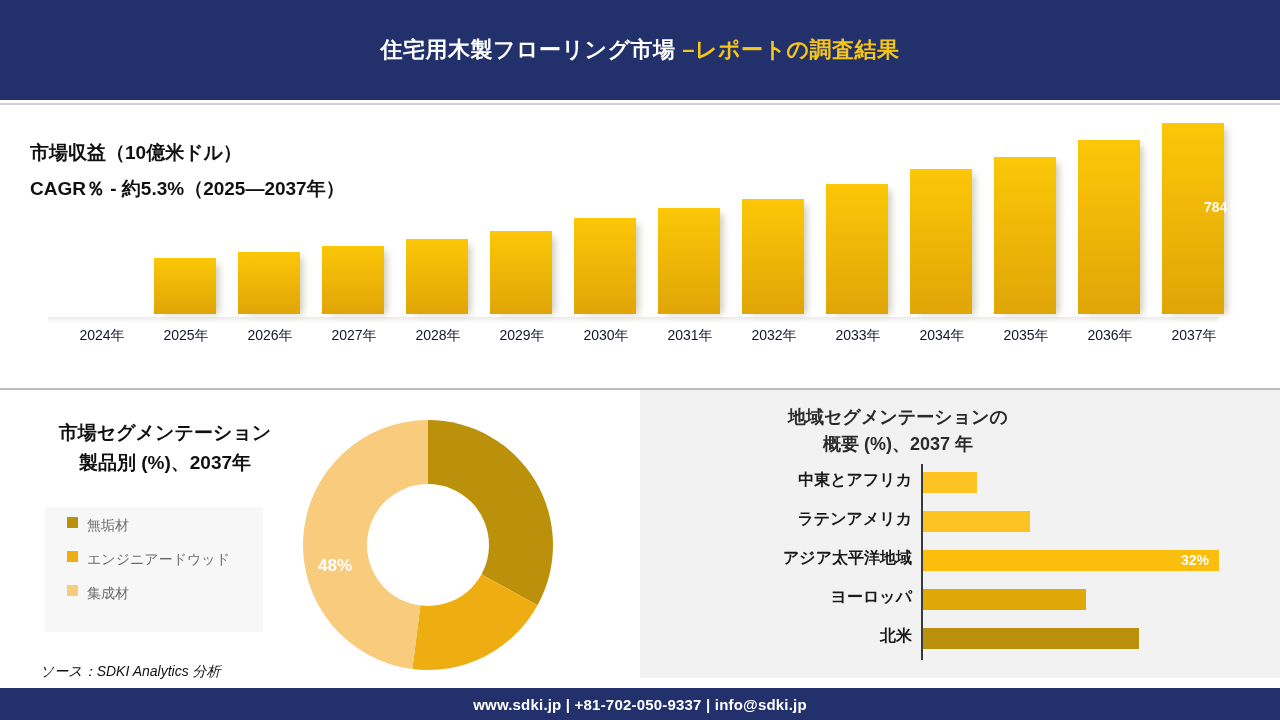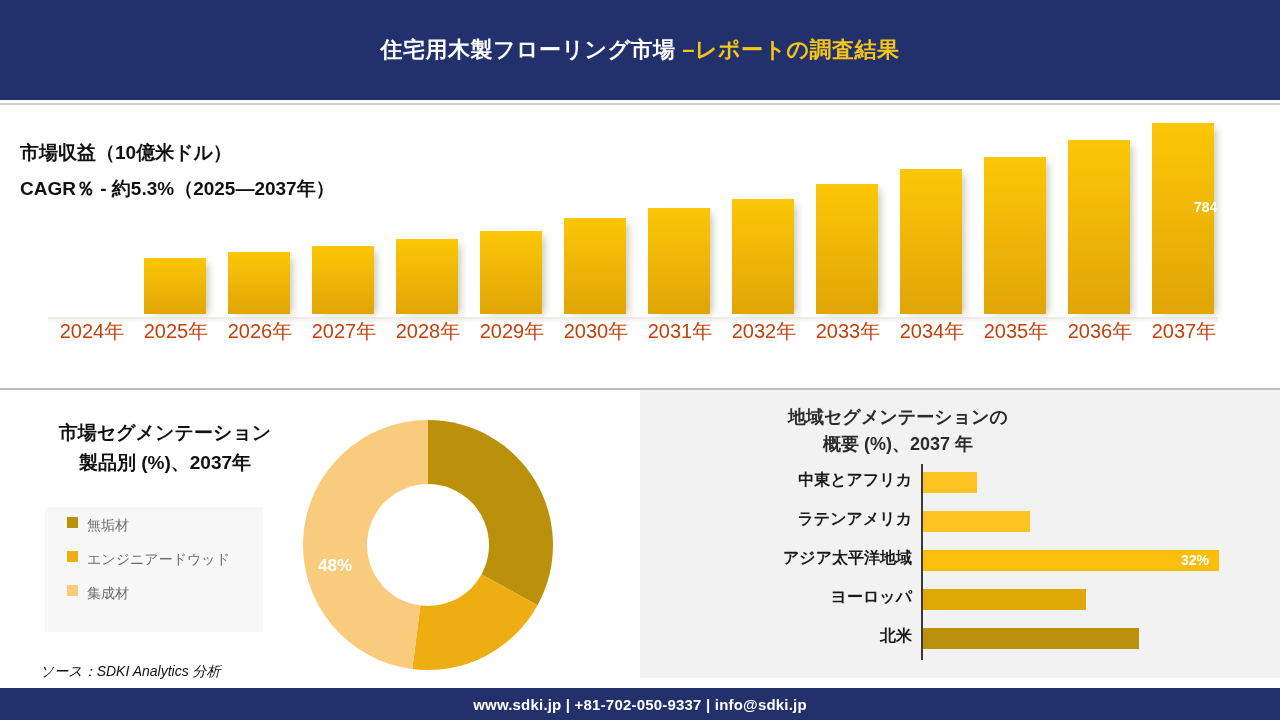--- a/index.html
+++ b/index.html
@@ -45,21 +45,21 @@
   .header-rule-bot {
     position: absolute;
     left: 0; top: 103px;
     width: 1280px; height: 2px;
     background: #cfcfcf;
   }
 
   
   .bar-panel {
     position: absolute;
-    left: 2px; top: 105px;
+    left: 12px; top: 105px;
     width: 1032px; height: 283px;
     background: #ffffff;
   }
   .bar-panel-caption {
     position: absolute;
     left: 18px; top: 30px;
     font-size: 19px;
     font-weight: 700;
     line-height: 36px;
     color: #111;
@@ -96,22 +96,22 @@
     font-weight: 700;
     text-align: center;
     padding-left: 42px;
   }
   .bar-xlabel {
     position: absolute;
     bottom: 10px;
     left: 0;
     width: 84px;
     text-align: center;
-    font-size: 20px;
-    color: #c2410c;
+    font-size: 14px;
+    color: #0f172a;
     white-space: nowrap;
   }
   .bar-baseline-shadow {
     position: absolute;
     left: 48px;
     top: 317px;
     width: 1170px;
     height: 6px;
     background: linear-gradient(to bottom, rgba(150,140,110,.18), rgba(255,255,255,0));
   }

